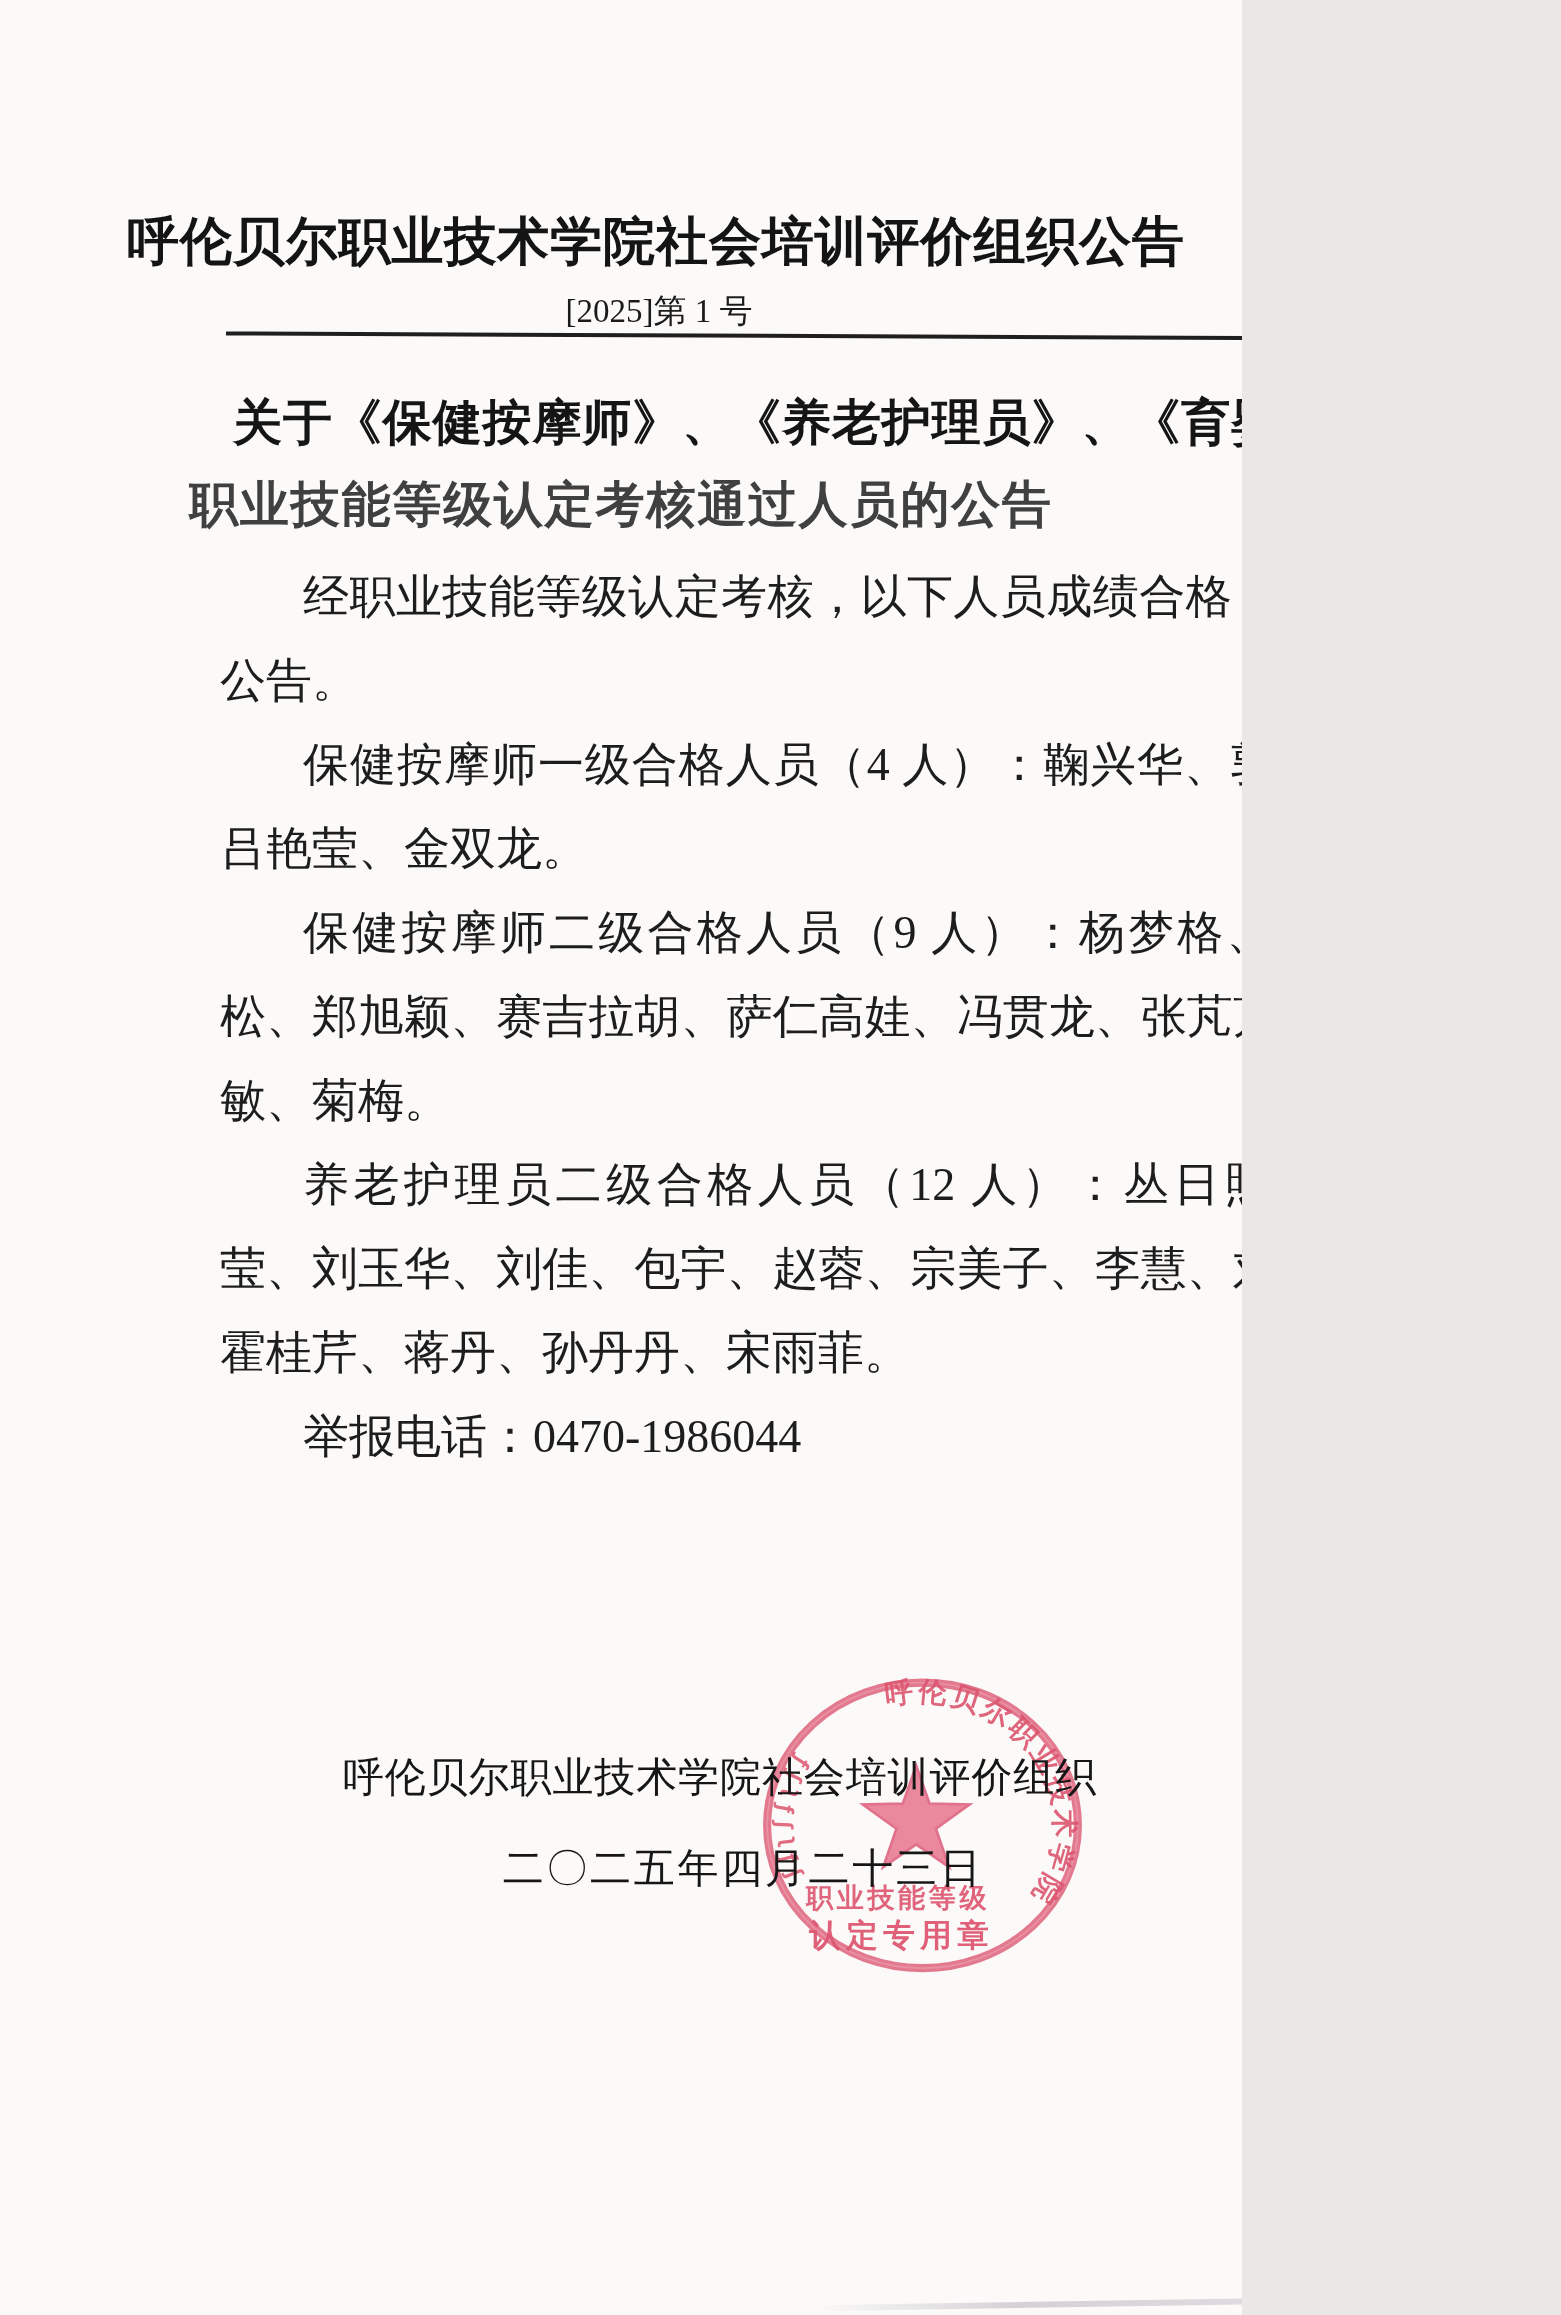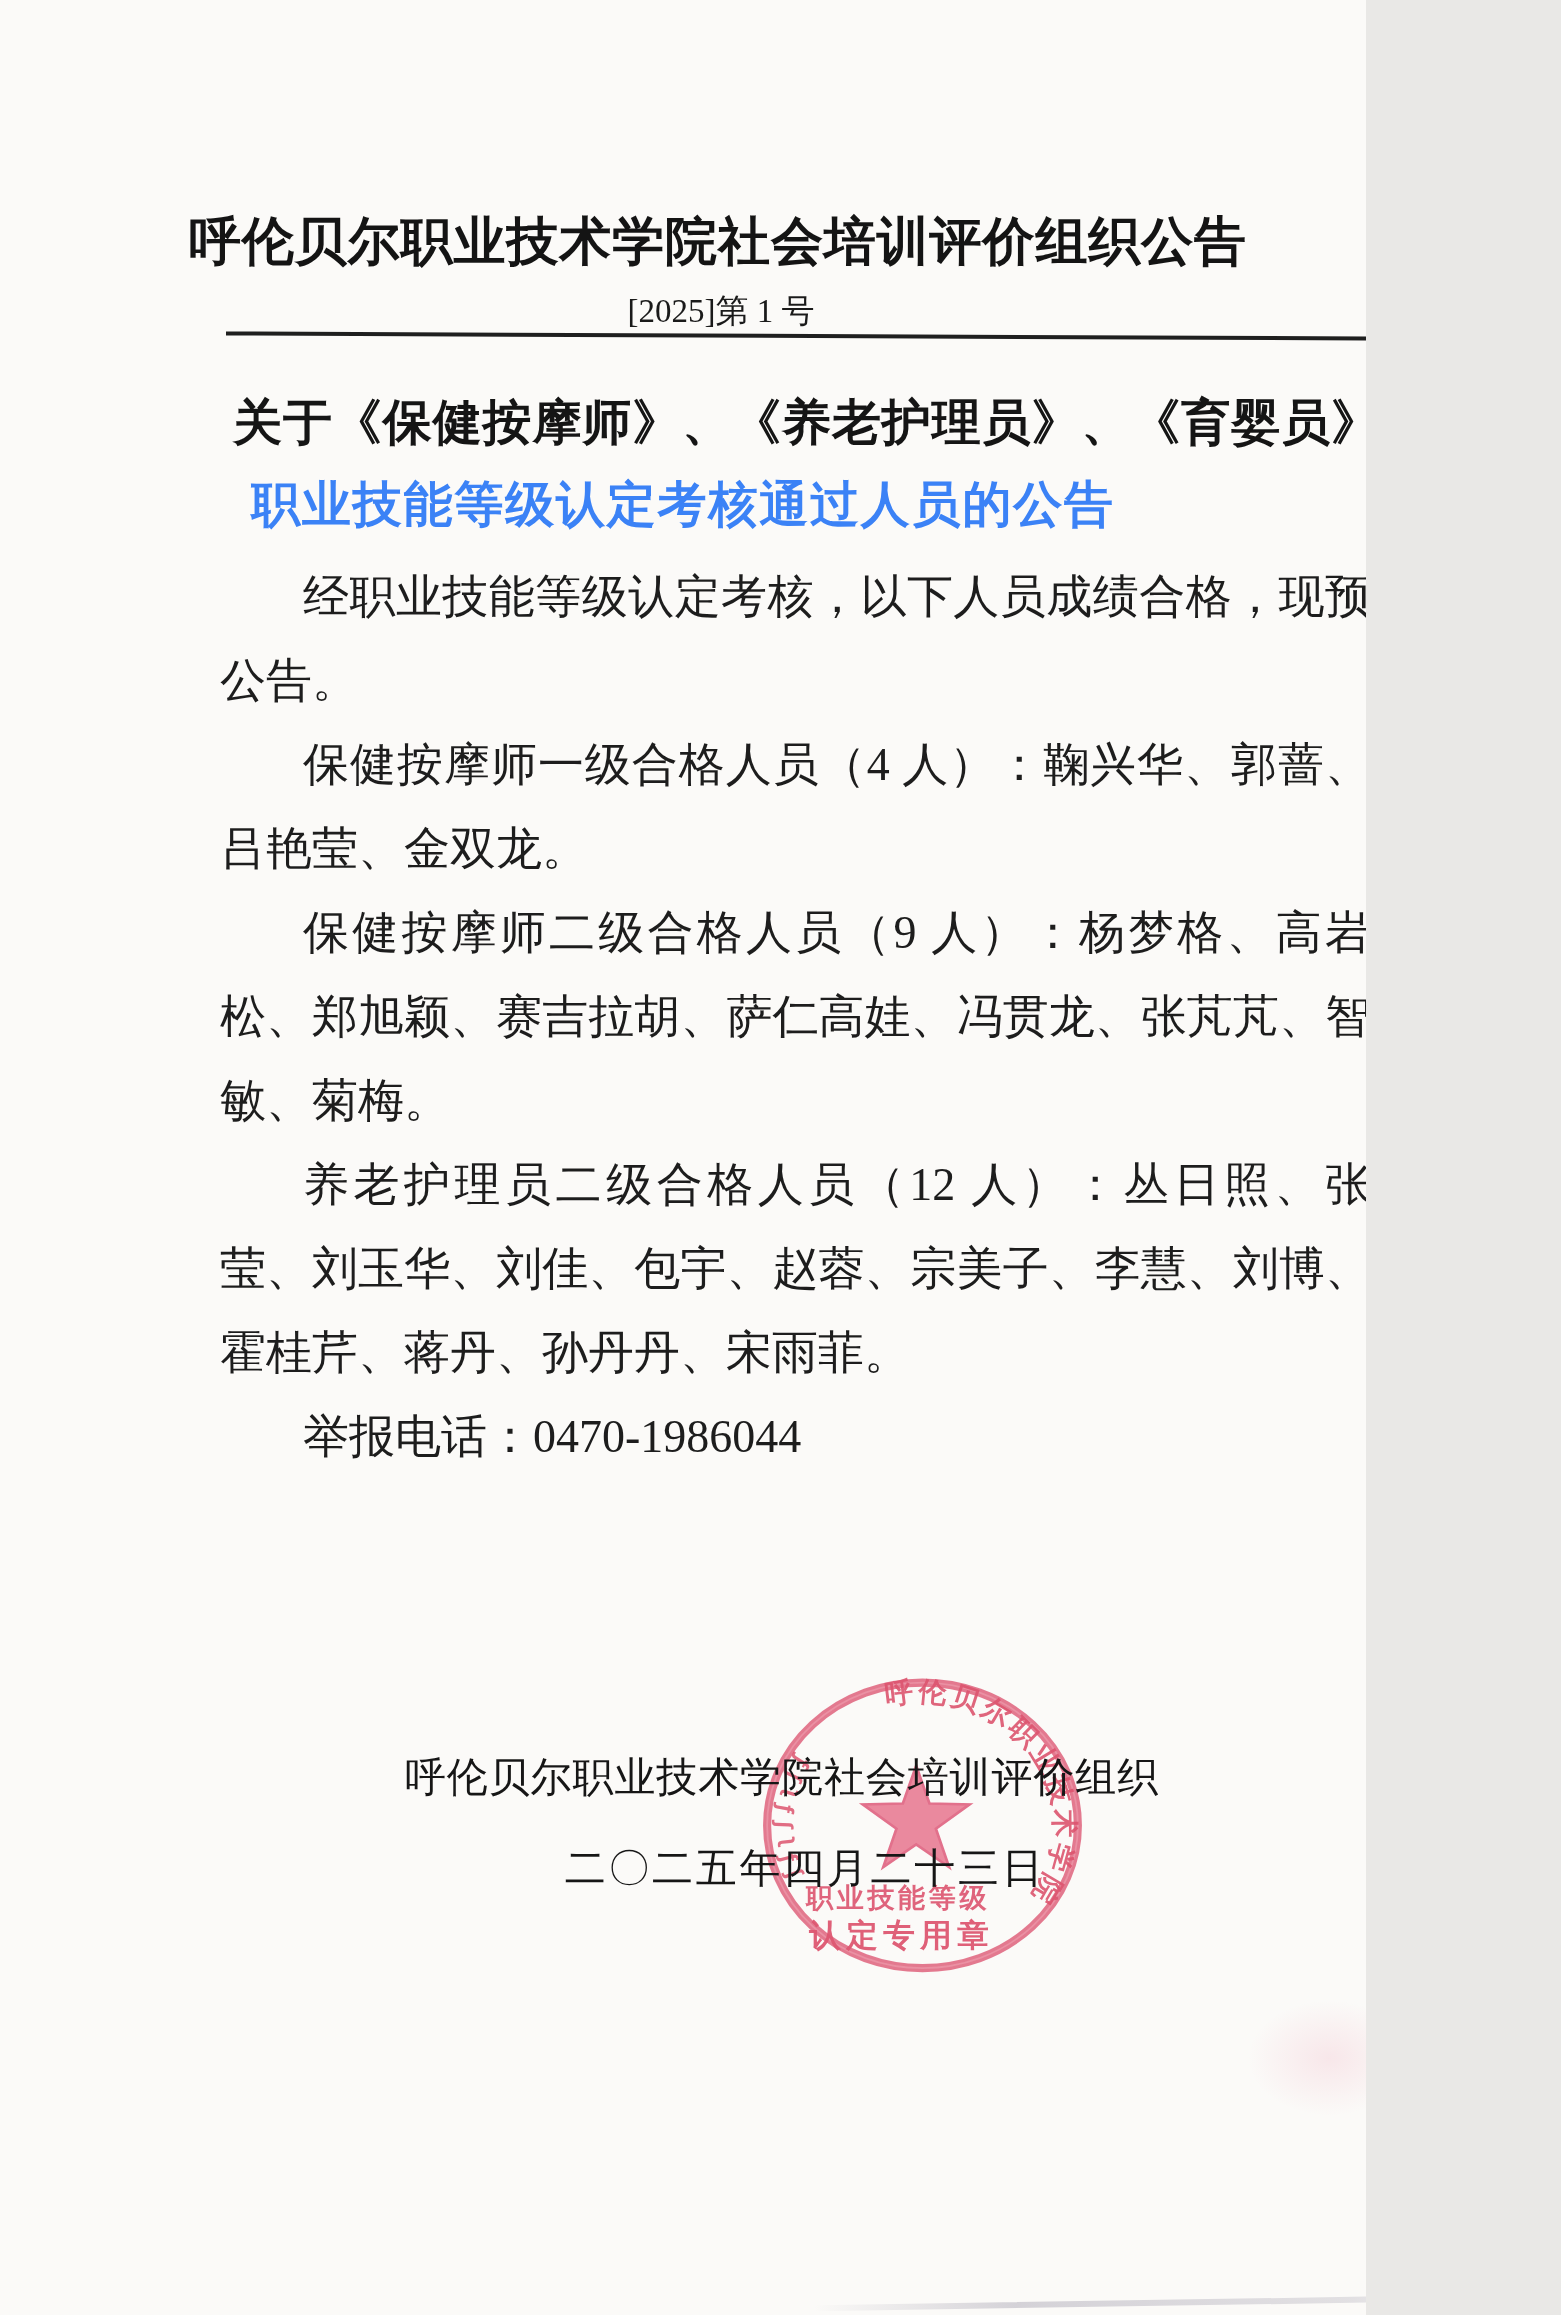--- a/index.html
+++ b/index.html
@@ -3,21 +3,21 @@
 <meta charset="utf-8">
 <title>Scanned Announcement</title>
 <style>
   html,body{margin:0;padding:0;}
   body{
     width:1561px;height:2316px;
     background:#e9e8e6;
     font-family:"Liberation Serif","DejaVu Serif",serif;
   }
   .page{
-    position:relative;width:1366px;height:2316px;overflow:hidden;
+    position:relative;width:1242px;height:2316px;overflow:hidden;
     background:#fbfaf8;
     color:#1c1c1c;
   }
   
   .doc-title{
     position:absolute;top:213px;left:0;right:0;
     text-align:center;transform:translateX(35px);
     font-family:"Liberation Sans","DejaVu Sans",sans-serif;
     font-weight:700;font-size:52px;line-height:1.1;
     letter-spacing:0.9px;color:#141414;
@@ -36,21 +36,21 @@
   .heading-l1{
     position:absolute;top:396px;left:233px;width:1147px;
     display:flex;justify-content:space-between;
     font-family:"Liberation Sans","DejaVu Sans",sans-serif;
     font-weight:700;font-size:49px;line-height:1.1;color:#151515;
   }
   .heading-l2{
     position:absolute;top:478px;left:0;right:0;text-align:center;
     font-family:"Liberation Sans","DejaVu Sans",sans-serif;
     font-weight:700;font-size:49px;line-height:1.1;
-    letter-spacing:1.8px;color:#3b82f6;
+    letter-spacing:1.8px;color:#404040;
   }
   
   .body-text{
     position:absolute;top:555px;left:220px;width:1151px;
     font-size:46px;line-height:84px;
     text-align:justify;color:#1d1d1d;
   }
   .body-text p{margin:0;text-indent:83px;}
   
   .signature-line{

